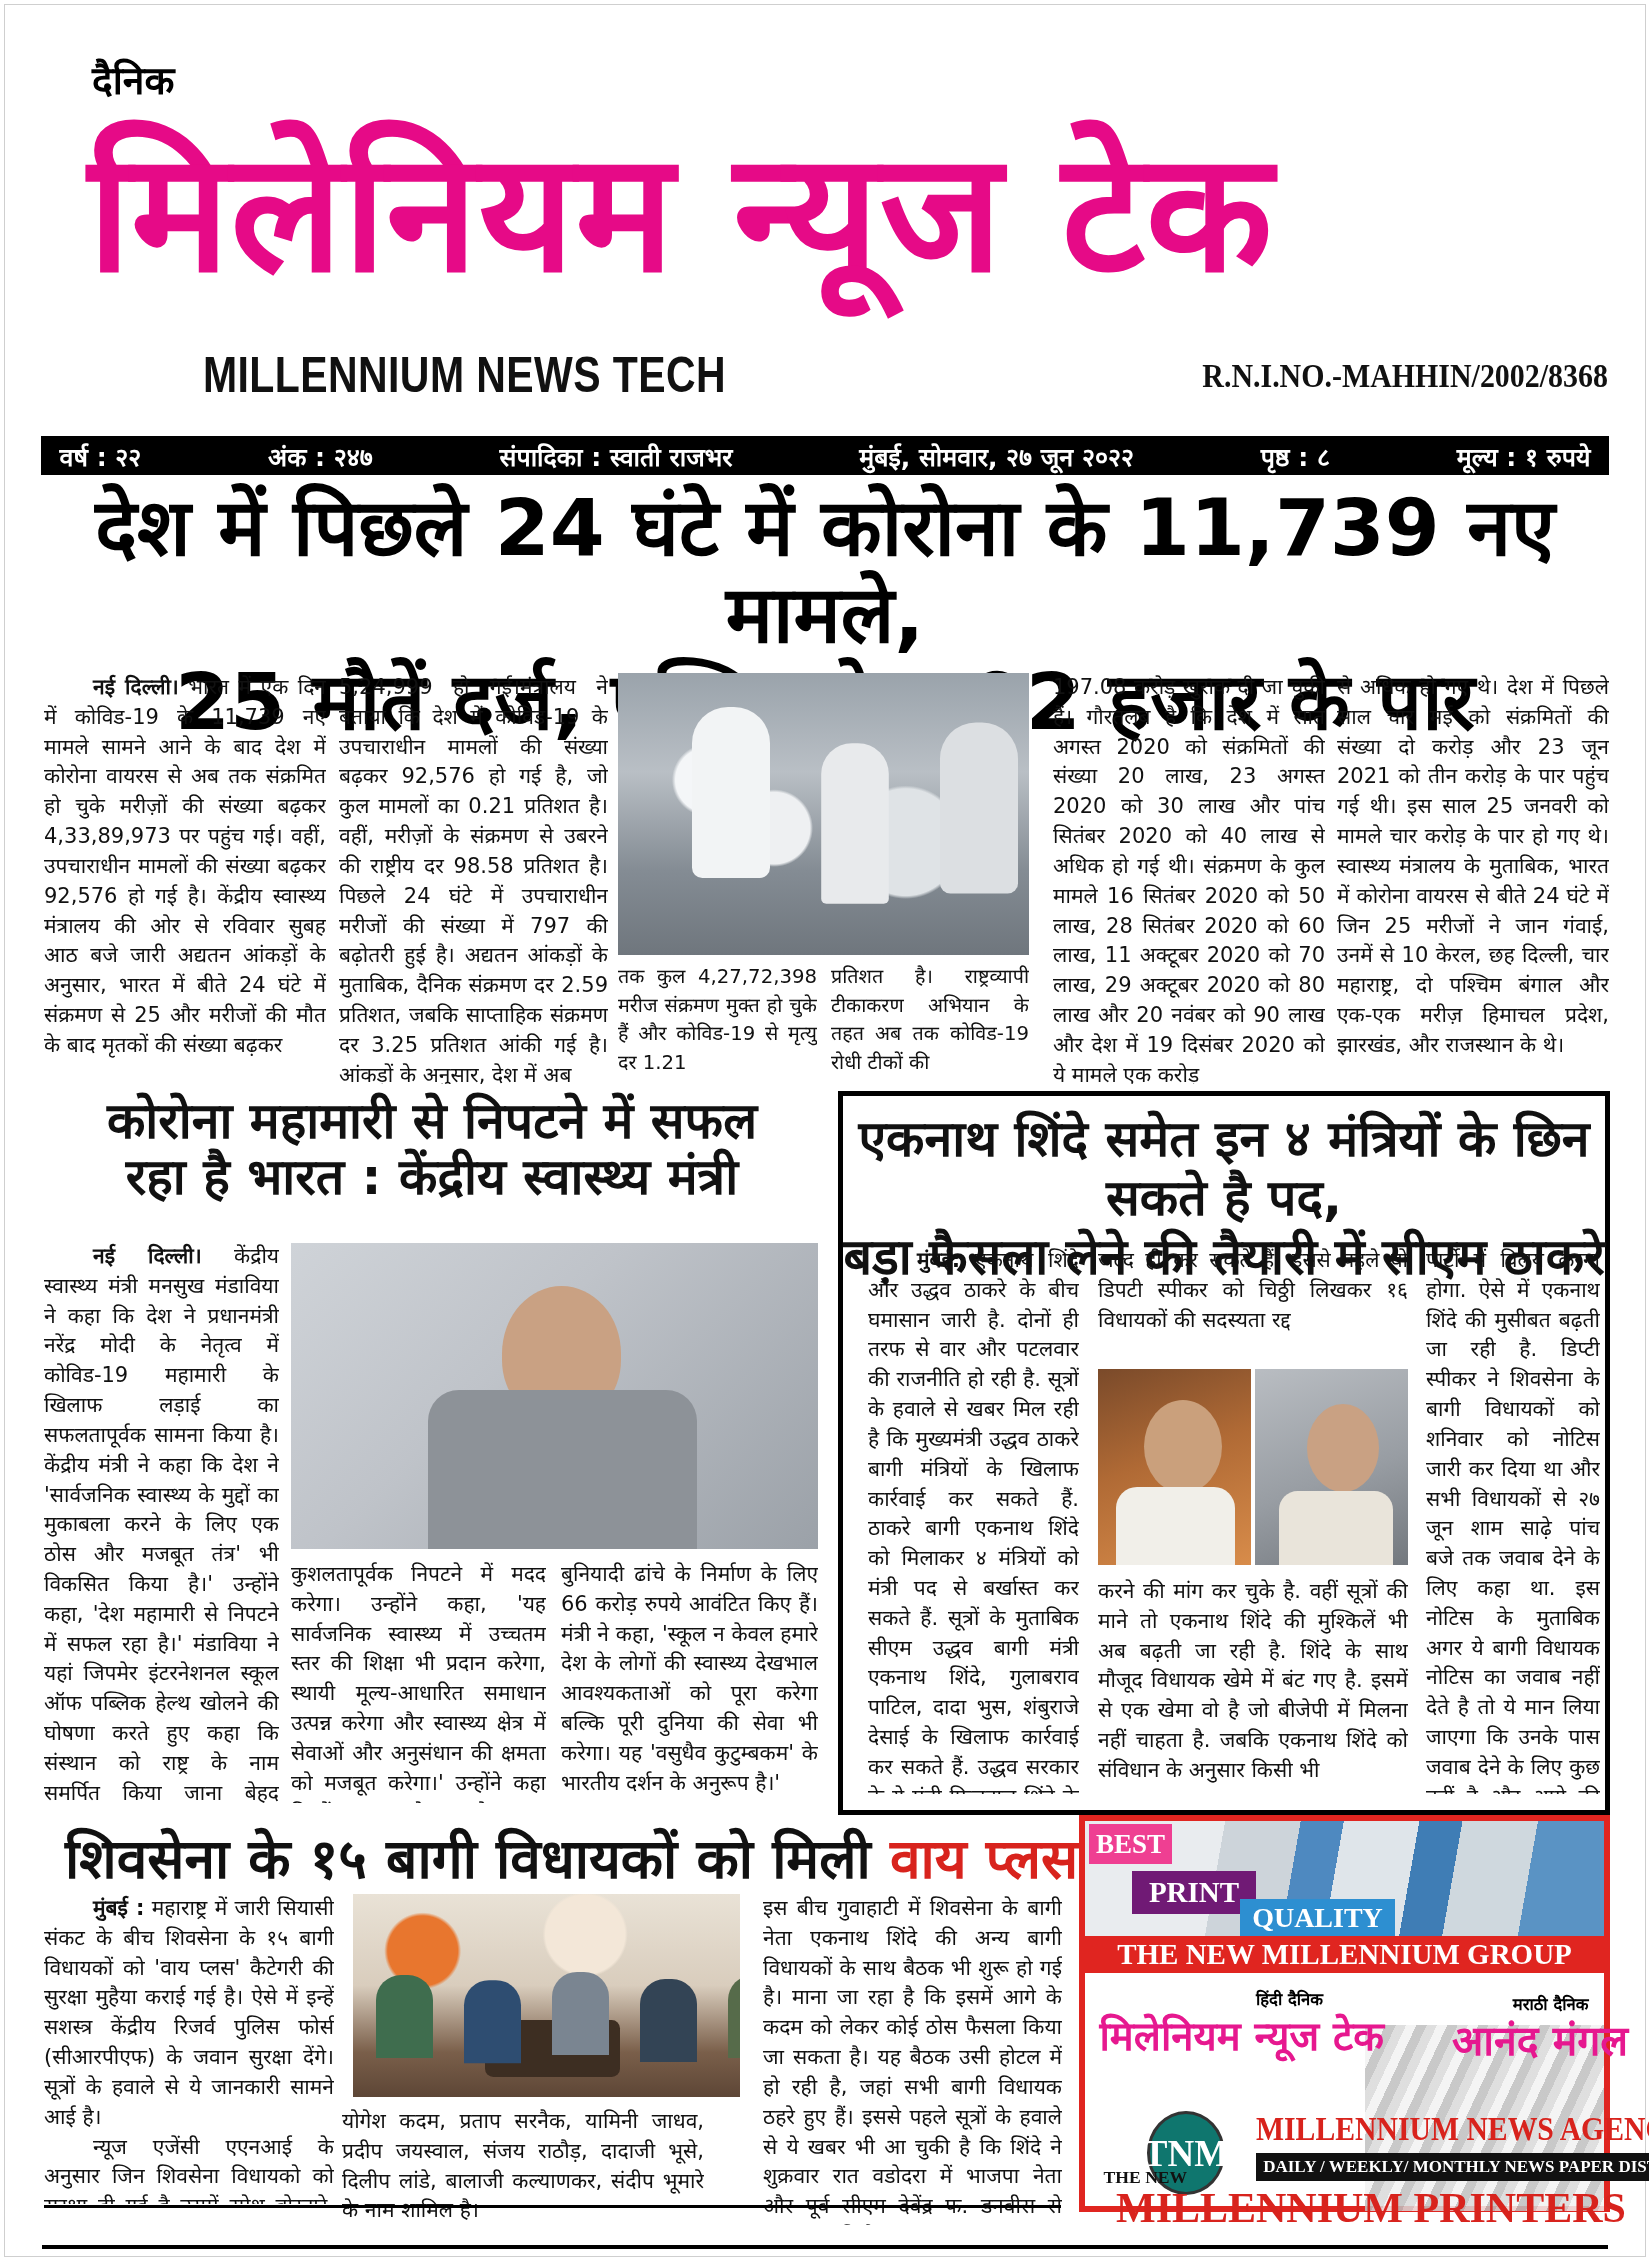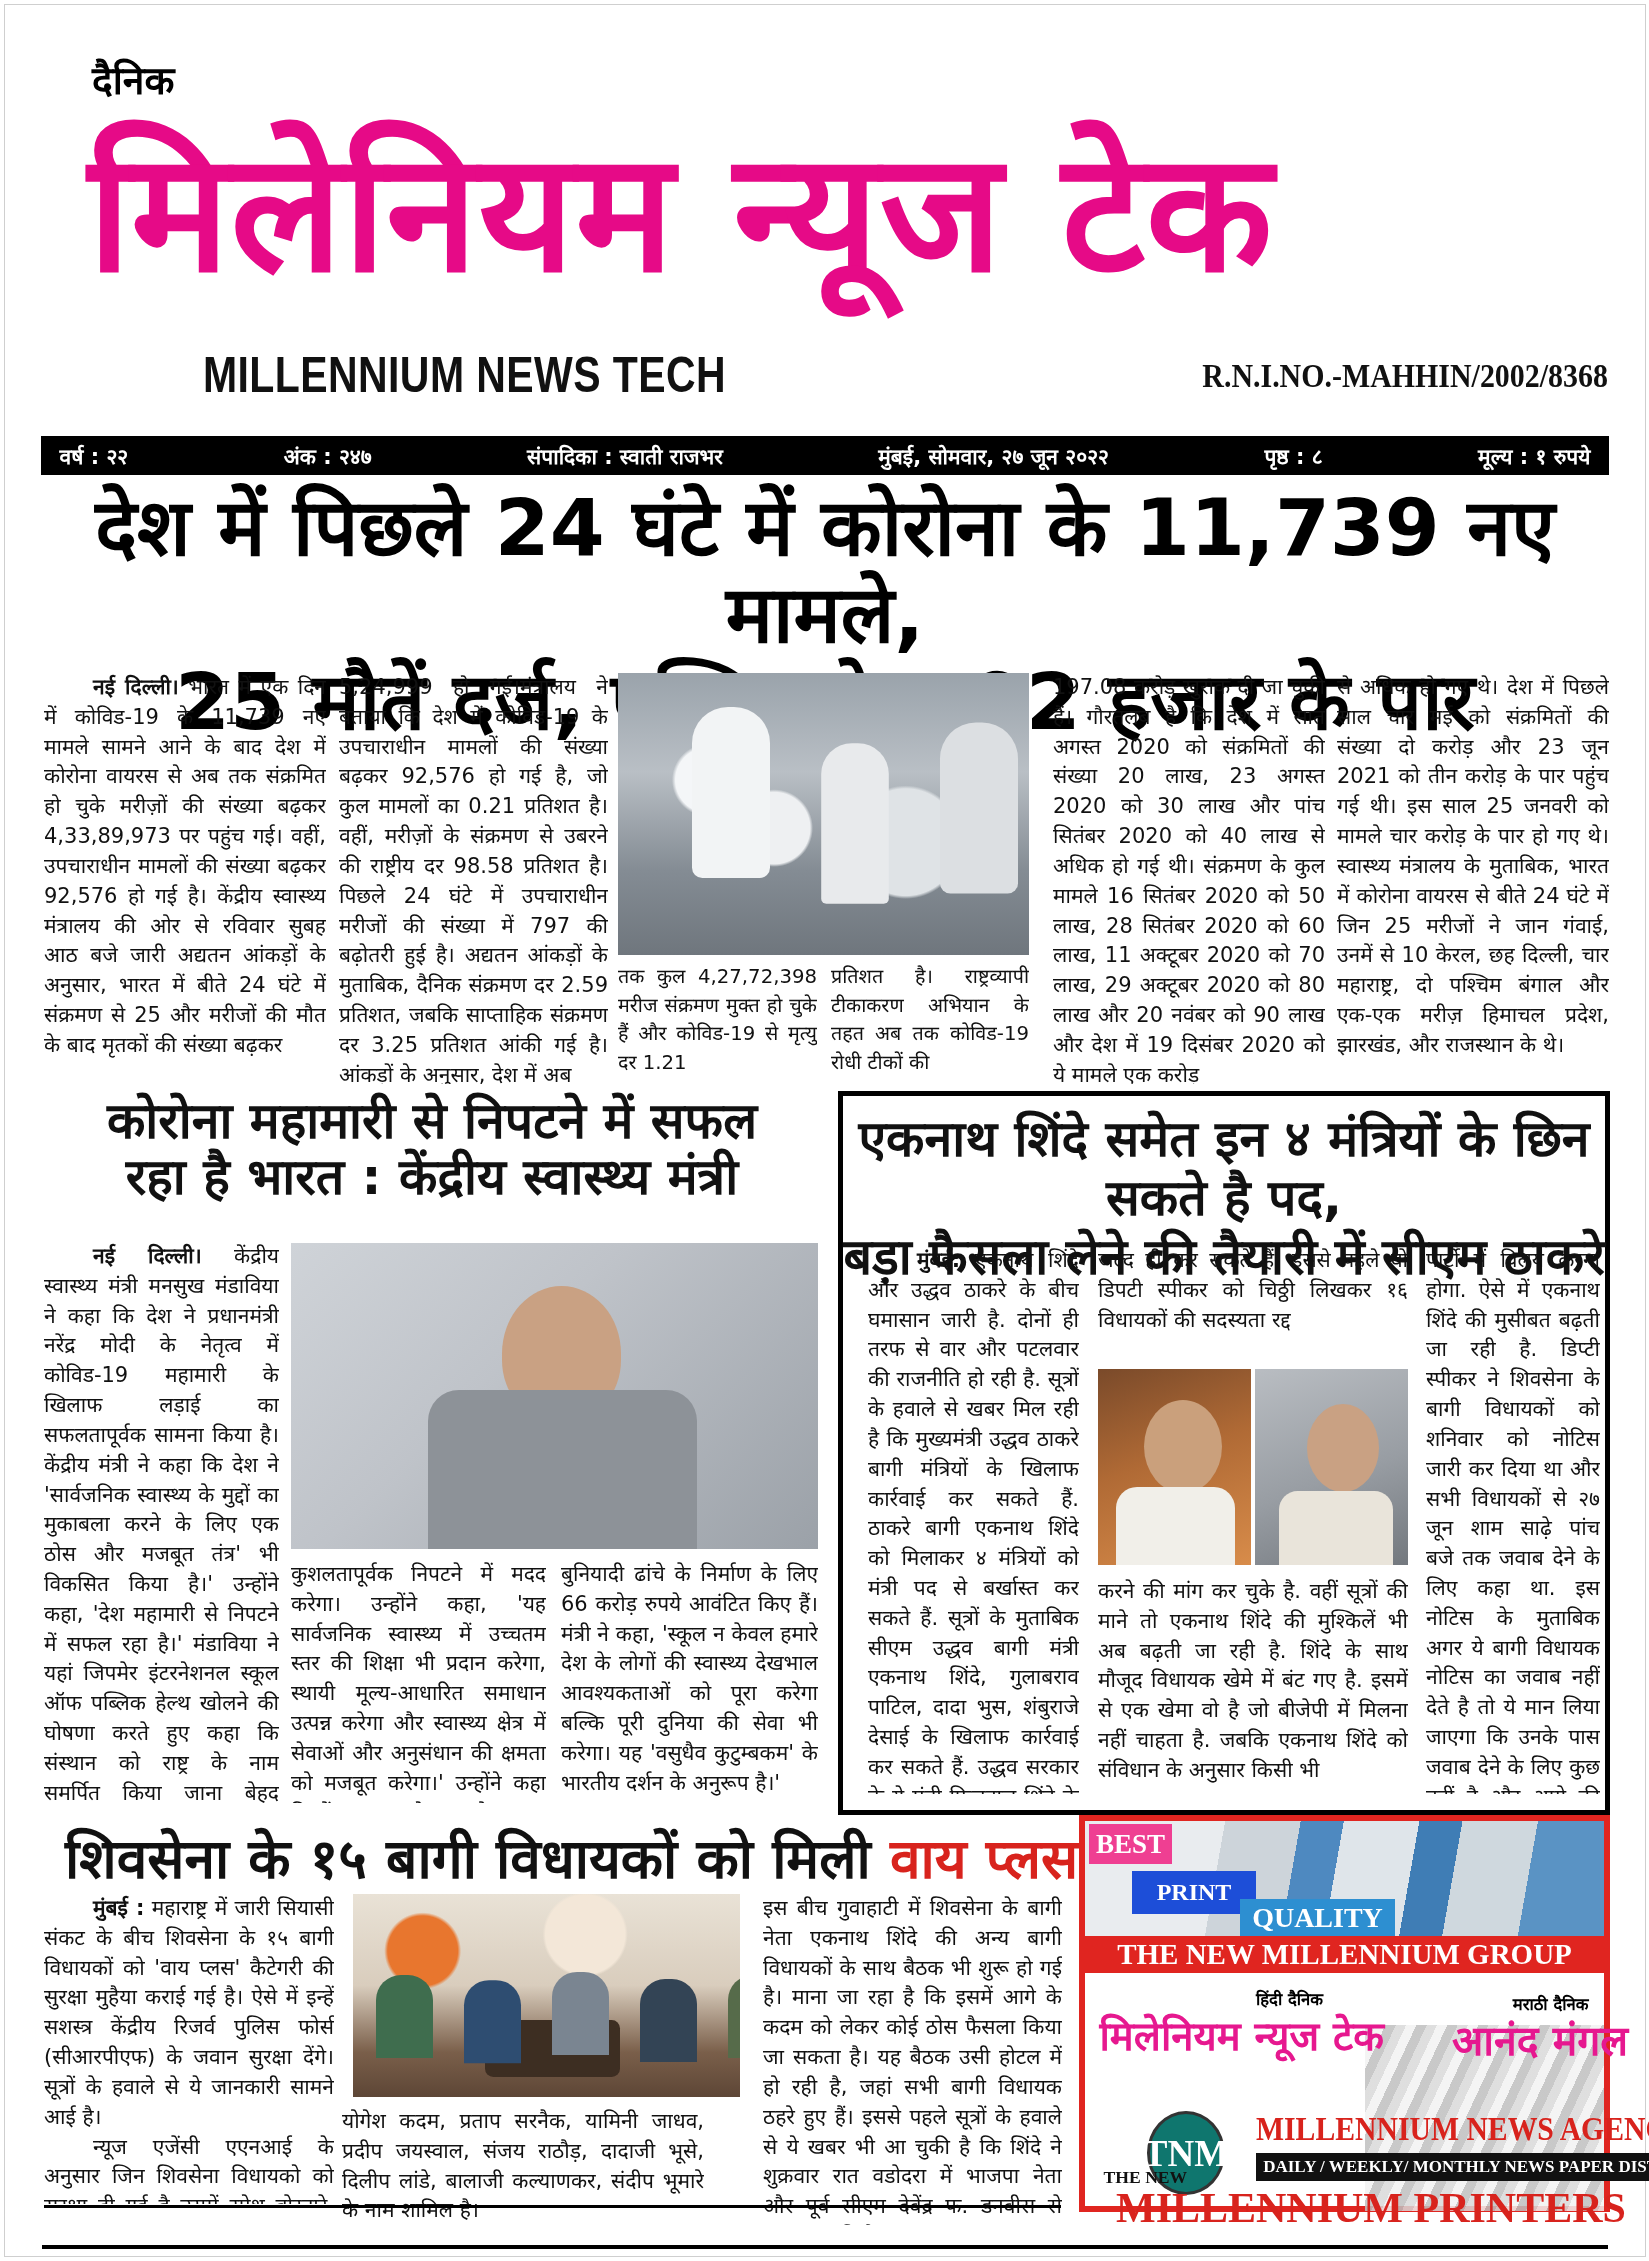--- a/index.html
+++ b/index.html
@@ -7,21 +7,21 @@
   .abs{position:absolute;}
   .page-frame{left:4.1px;top:4.1px;right:4.1px;bottom:4.1px;border:1px solid #cfcfcf;pointer-events:none;}
 
   
   .daily{left:92px;top:52px;font-size:39px;font-weight:bold;color:#000;}
   .mast-title{left:88px;top:119px;width:1516px;font-size:165px;font-weight:bold;color:#e60a87;line-height:1.15;white-space:nowrap;letter-spacing:1px;}
   .mast-sub{left:203px;top:346px;font-size:50px;font-weight:bold;font-family:"Liberation Sans",sans-serif;transform:scaleX(.82);transform-origin:left;white-space:nowrap;letter-spacing:0.5px;}
   .rni{right:42px;top:357px;font-size:34px;font-weight:bold;font-family:"Liberation Serif",serif;transform:scaleX(.88);transform-origin:right;white-space:nowrap;}
 
   
-  .infobar{left:41px;top:436px;width:1568px;height:39px;background:#000;color:#fff;display:flex;align-items:center;justify-content:space-between;padding:0 18.6px;box-sizing:border-box;font-size:21px;font-weight:bold;white-space:nowrap;}
+  .infobar{left:41px;top:436px;width:1568px;height:39px;background:#000;color:#fff;display:flex;align-items:center;justify-content:space-between;padding:0 18.6px;box-sizing:border-box;font-size:25px;font-weight:bold;white-space:nowrap;}
 
   
   .lead-head{left:41px;top:485px;width:1568px;text-align:center;font-size:79px;font-weight:bold;line-height:1.1;color:#000;}
 
   
   .col{position:absolute;font-size:21px;line-height:1.42;text-align:justify;overflow:hidden;}
   .cap{font-size:19.7px;line-height:1.45;}
   .dateline{font-weight:bold;}
   .indent{text-indent:49px;}
   .col p{margin:0;}
@@ -60,21 +60,21 @@
   .red{color:#d8231d;}
 
   .rule{position:absolute;background:#000;}
 
   
   .ad{left:1079px;top:1815px;width:531px;height:397px;border:6.2px solid #e02520;box-sizing:border-box;background:#fff;}
   .ad .press{position:absolute;left:0;top:0;width:100%;height:115px;background:
       linear-gradient(100deg,#e9ecef 0 26%,#cdd4da 26% 40%,#4e89c0 40% 48%,#dfe5ea 48% 62%,#3f7db5 62% 70%,#cfd8de 70% 84%,#5a93c4 84% 100%);}
   .ad .chip{position:absolute;color:#fff;font-family:"Liberation Serif",serif;font-weight:bold;display:flex;align-items:center;justify-content:center;}
   .chip-best{left:4.1px;top:3.1px;width:83px;height:40px;background:#ef3f92;font-size:27px;}
-  .chip-print{left:47px;top:50px;width:124px;height:43px;background:#1d4ed8;font-size:24px;text-align:right;}
+  .chip-print{left:47px;top:50px;width:124px;height:43px;background:#701a75;font-size:29px;text-align:right;}
   .chip-quality{left:155px;top:78px;width:155px;height:37px;background:#2d8fd1;font-size:28px;}
   .ad .band{position:absolute;left:0;top:115px;width:100%;height:37px;background:#e02520;color:#fff;font-family:"Liberation Serif",serif;font-weight:bold;font-size:29px;display:flex;align-items:center;justify-content:center;white-space:nowrap;}
   .ad .papers-bg{position:absolute;right:0;top:204px;width:46%;height:186px;background:
       repeating-linear-gradient(115deg,#d9d9d9 0 9.3px,#f2f2f2 9.3px 18.6px,#bfbfbf 18.6px 28px);opacity:.85;}
   .ad .small-lbl{position:absolute;font-size:16.6px;font-weight:bold;color:#000;}
   .ad .pink-title{position:absolute;color:#e6188f;font-weight:bold;white-space:nowrap;}
   .ad .agency{position:absolute;left:171px;top:290px;font-family:"Liberation Serif",serif;font-weight:bold;font-size:33px;color:#d8231d;white-space:nowrap;transform:scaleX(.9);transform-origin:left;}
   .ad .dist{position:absolute;left:171px;top:332px;background:#111;color:#fff;font-family:"Liberation Serif",serif;font-weight:bold;font-size:17px;padding:4.1px 7.2px;white-space:nowrap;}
   .ad .logo{position:absolute;left:62px;top:290px;width:72px;height:78px;border:3.1px solid #333;border-radius:50%;background:#0f766e;display:flex;align-items:center;justify-content:center;color:#fff;font-family:"Liberation Serif",serif;font-weight:bold;font-size:37px;}
   .ad .thenew{position:absolute;left:18.6px;top:346px;font-size:17.6px;font-weight:bold;font-family:"Liberation Serif",serif;}

